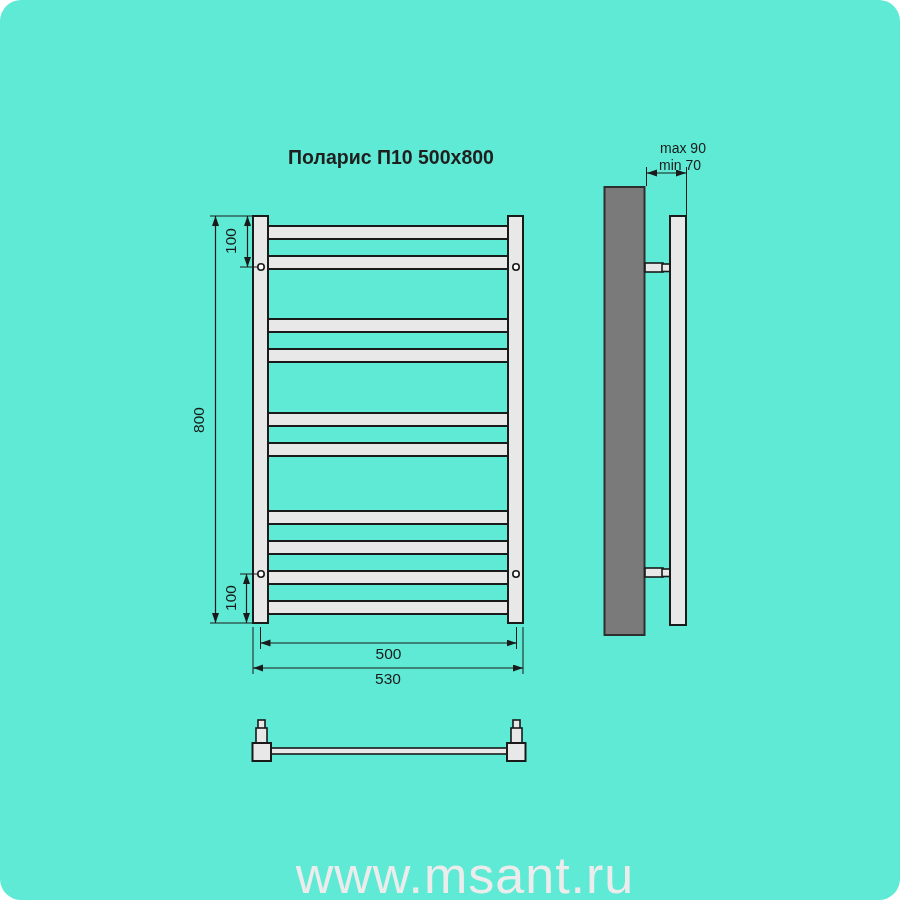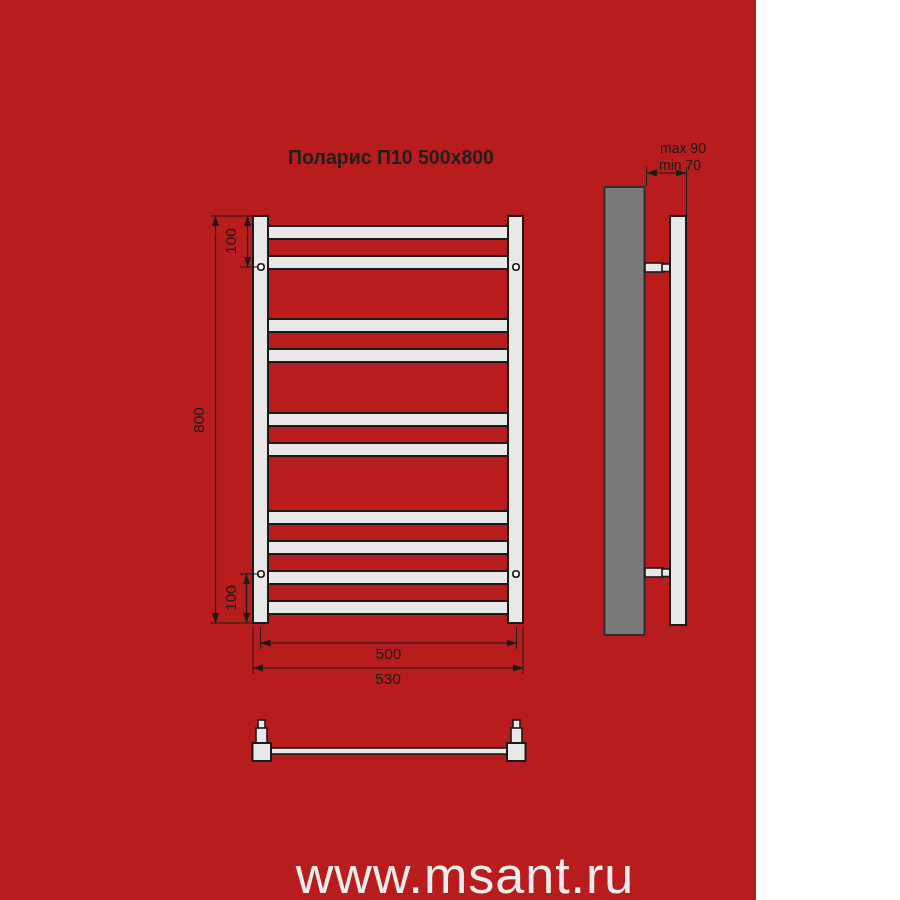--- a/index.html
+++ b/index.html
@@ -1,17 +1,17 @@
 <!DOCTYPE html>
 <html><head>
 <meta charset="utf-8">
 <style>
   html,body{margin:0;padding:0;background:#ffffff;}
-  .canvas{position:relative;width:756px;height:900px;background:#b91c1c;overflow:hidden;
-          font-family:"Liberation Sans", sans-serif;}
+  .canvas{position:relative;width:900px;height:900px;background:#5eead4;overflow:hidden;
+          font-family:"Liberation Sans", sans-serif;border-radius:21px;}
   svg{display:block;}
   .tube{fill:#e8e8e8;stroke:#1a1a1a;stroke-width:2;}
   .tube-thin{fill:#e8e8e8;stroke:#1a1a1a;stroke-width:1.6;}
   .wall{fill:#7a7a7a;stroke:#2e2e2e;stroke-width:2;}
   .hole{fill:#ffffff;stroke:#1a1a1a;stroke-width:1.6;}
   .dim{stroke:#1a1a1a;stroke-width:1.2;fill:none;}
   .ext{stroke:#1a1a1a;stroke-width:1;fill:none;}
   .dim-text{font-family:"Liberation Sans",sans-serif;font-size:15.5px;fill:#1a1a1a;}
   .small-dim-text{font-family:"Liberation Sans",sans-serif;font-size:14px;fill:#1a1a1a;}
   .title-text{font-family:"Liberation Sans",sans-serif;font-size:19.5px;font-weight:600;fill:#1f1f1f;}

